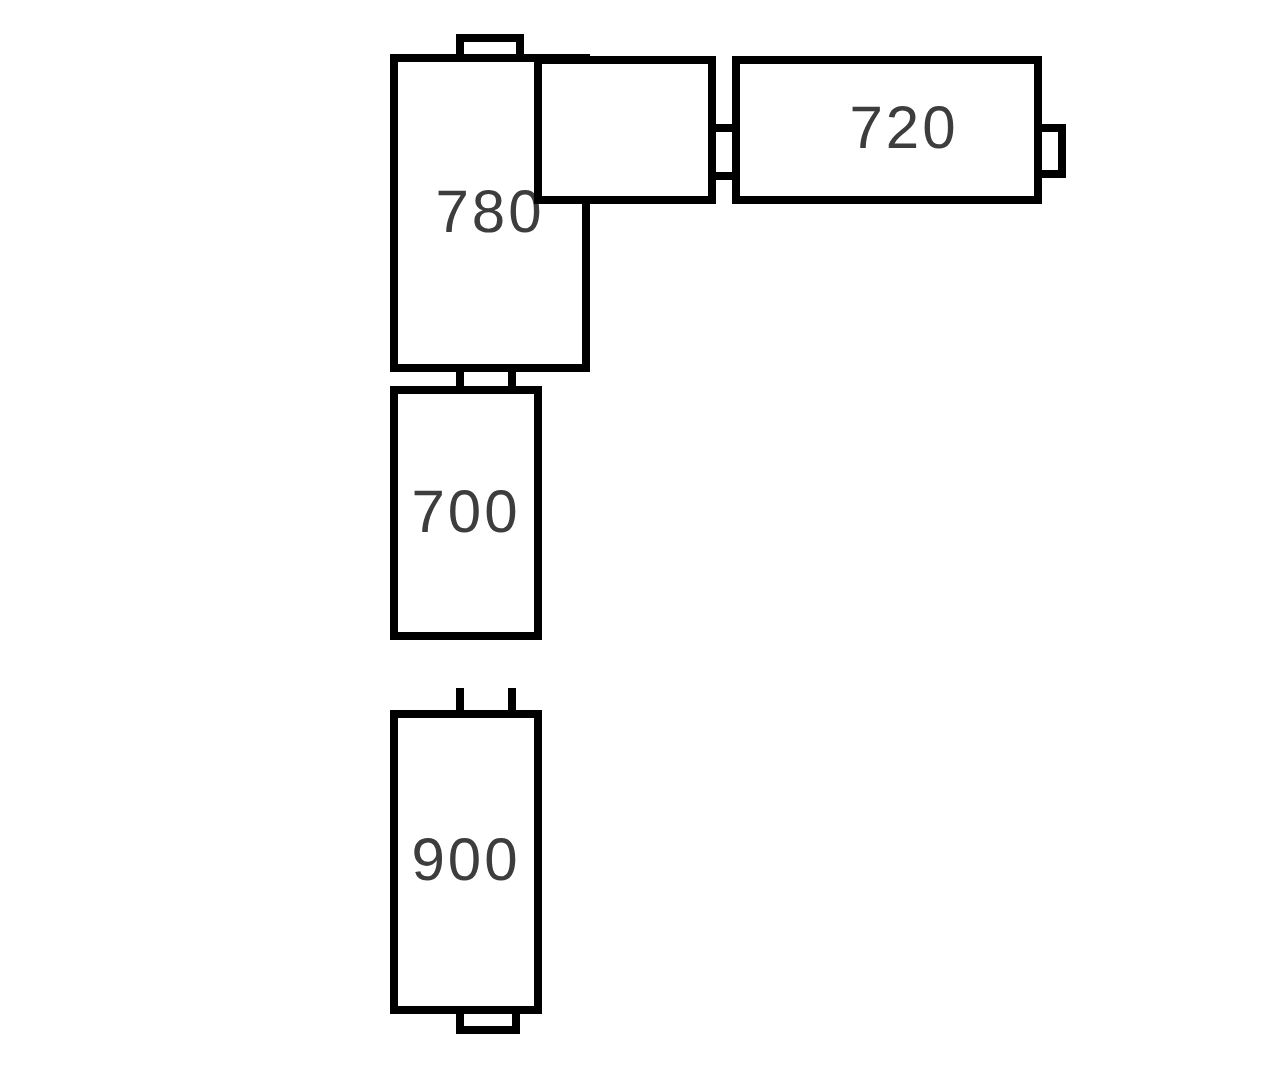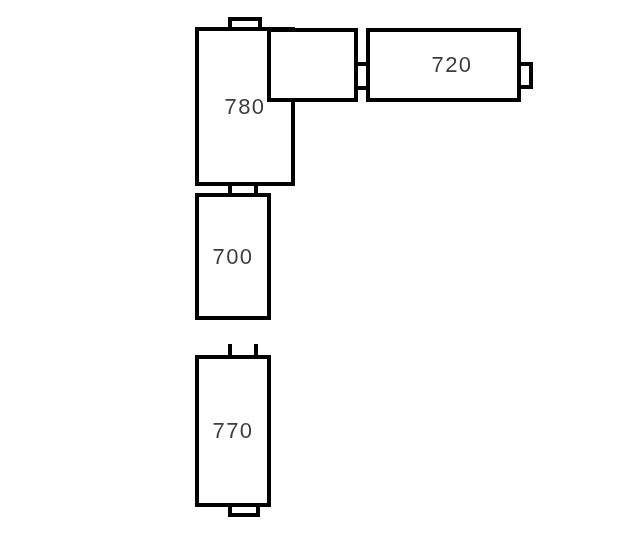--- a/index.html
+++ b/index.html
@@ -19,21 +19,21 @@
   .module {
     position: absolute;
     box-sizing: border-box;
     background: #ffffff;
     border: 4px solid #000000;
     display: flex;
     align-items: center;
     justify-content: center;
   }
   .module-label {
-    font-size: 22px;
+    font-size: 30px;
     letter-spacing: 1.5px;
     color: #3d3d3d;
     line-height: 1;
     user-select: none;
   }
   #module-780   { left: 195px; top: 27px;  width: 100px;  height: 159px; }
   #module-blank { left: 267px; top: 28px;  width: 91px;  height: 74px;  }
   #module-720   { left: 366px; top: 28px;  width: 155px; height: 74px;  }
   #module-720 .module-label { padding-left: 17px; }
   #module-700   { left: 195px; top: 193px; width: 76px;  height: 127px; }
@@ -92,16 +92,16 @@
 
   <div class="module" id="module-720">
     <span class="module-label">720</span>
   </div>
 
   <div class="module" id="module-700">
     <span class="module-label">700</span>
   </div>
 
   <div class="module" id="module-770">
-    <span class="module-label">770</span>
+    <span class="module-label">900</span>
   </div>
 
 </div>
 
 </body></html>

